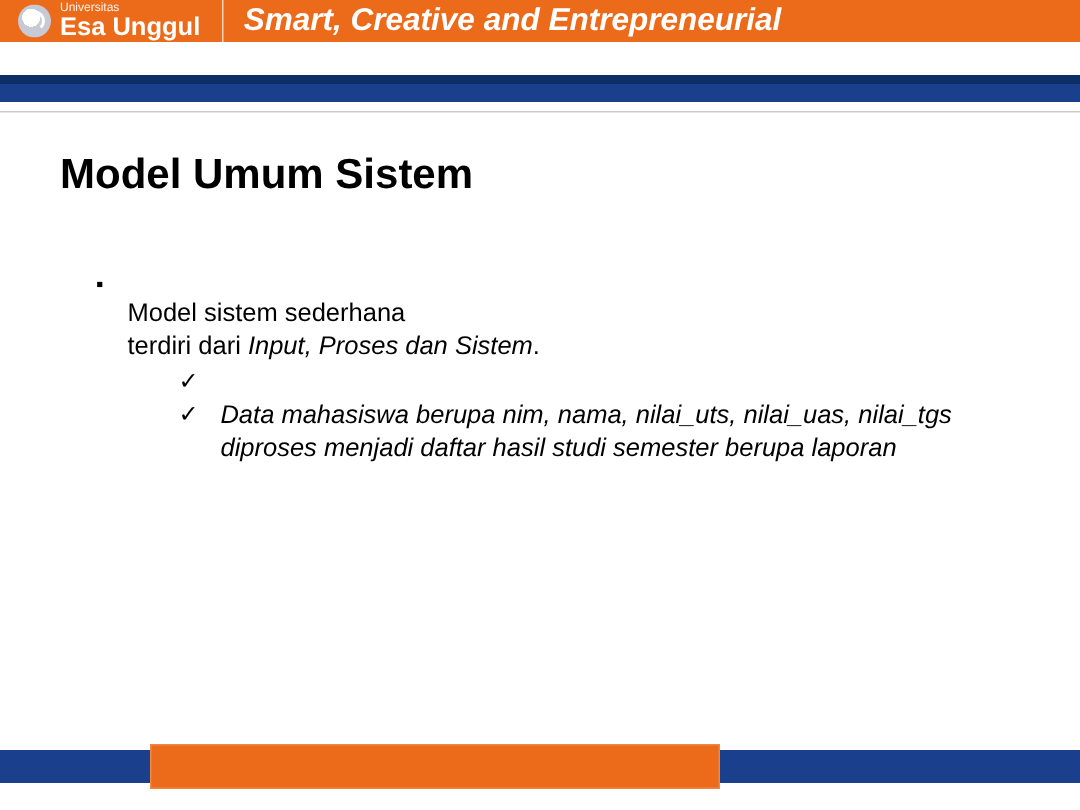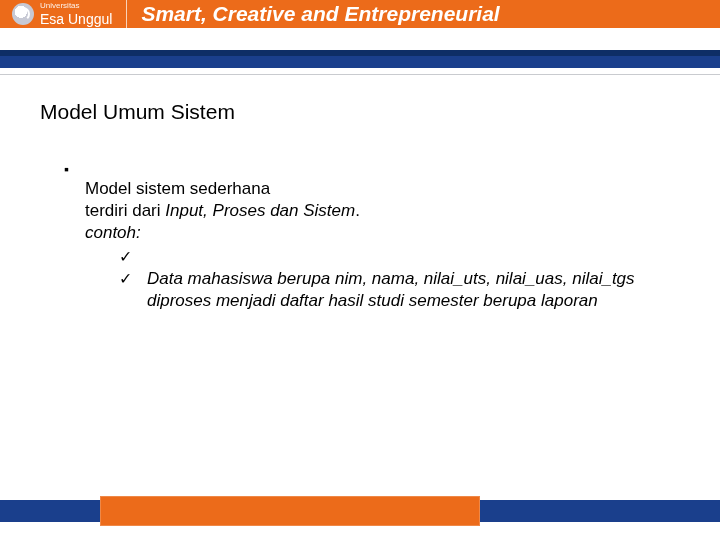--- a/index.html
+++ b/index.html
@@ -37,22 +37,22 @@
     content:"";
     position:absolute;
     inset:4px;
     border-radius:50%;
     border:2px solid #fff;
     border-left-color:transparent;
     border-bottom-color:transparent;
   }
   .logo-text {
     color: #fff;
-    font-size: 14px;
-    font-weight: 400;
+    font-size: 17px;
+    font-weight: 700;
     line-height: 1;
   }
   .logo-sub {
     font-size: 8px;
     color: #fff;
     opacity: .9;
     display:block;
     font-weight:400;
   }
   .header-sep {
@@ -96,24 +96,24 @@
     background:#bfc1c6;
   }
 
   .content {
     position: absolute;
     top: 100px;
     left: 40px;
     right: 40px;
   }
   .slide-title {
-    font-size: 21px;
-    font-weight: 400;
+    font-size: 28px;
+    font-weight: 700;
     color: #000;
-    margin-bottom: 34px;
+    margin-bottom: 46px;
   }
   .bullet-row {
     display: flex;
     align-items: flex-start;
     gap: 16px;
     margin-left: 24px;
   }
   .bullet-mark {
     font-size: 14px;
     line-height: 22px;
@@ -188,21 +188,20 @@
 <div class="content">
   <div class="slide-title">Model Umum Sistem</div>
 
   <div class="bullet-row">
     <div class="bullet-mark">▪</div>
     <div class="bullet-body">
       <div>Model sistem sederhana</div>
       <div>
         <span>terdiri dari </span><span class="italic">Input, Proses dan Sistem</span><span>.</span>
       </div>
-      <div class="italic">contoh:</div>
 
       <div class="check-list">
         <div class="check-row">
           <div class="check-mark">✓</div>
         </div>
         <div class="check-row">
           <div class="check-mark">✓</div>
           <div class="check-text">Data mahasiswa berupa nim, nama, nilai_uts, nilai_uas, nilai_tgs diproses menjadi daftar hasil studi semester berupa laporan</div>
         </div>
       </div>

